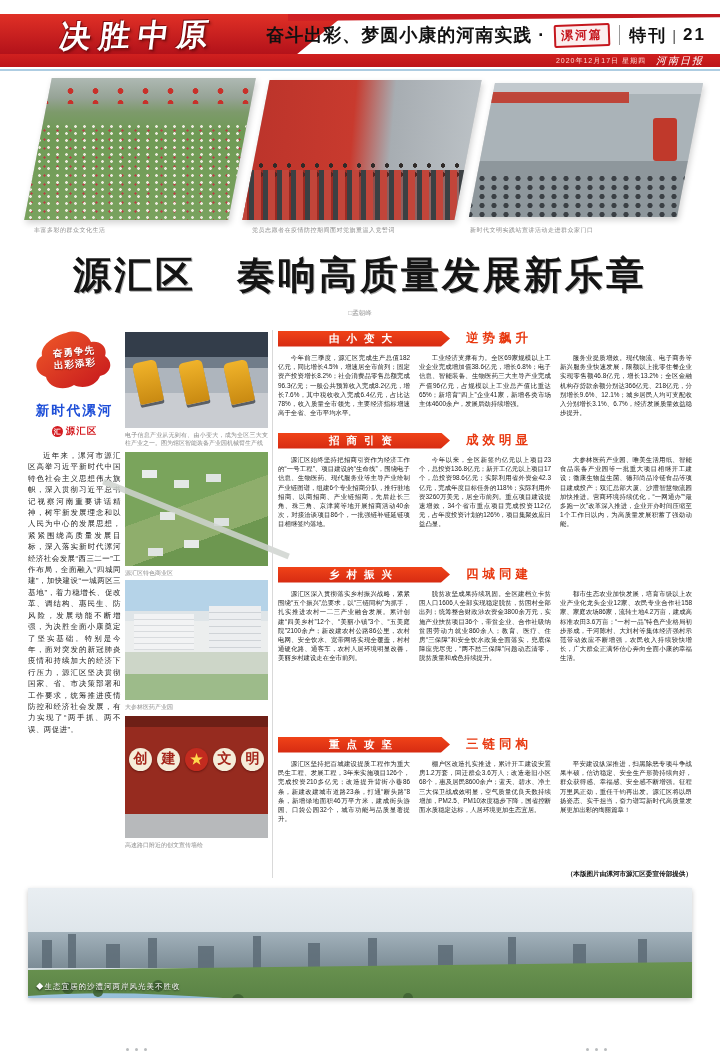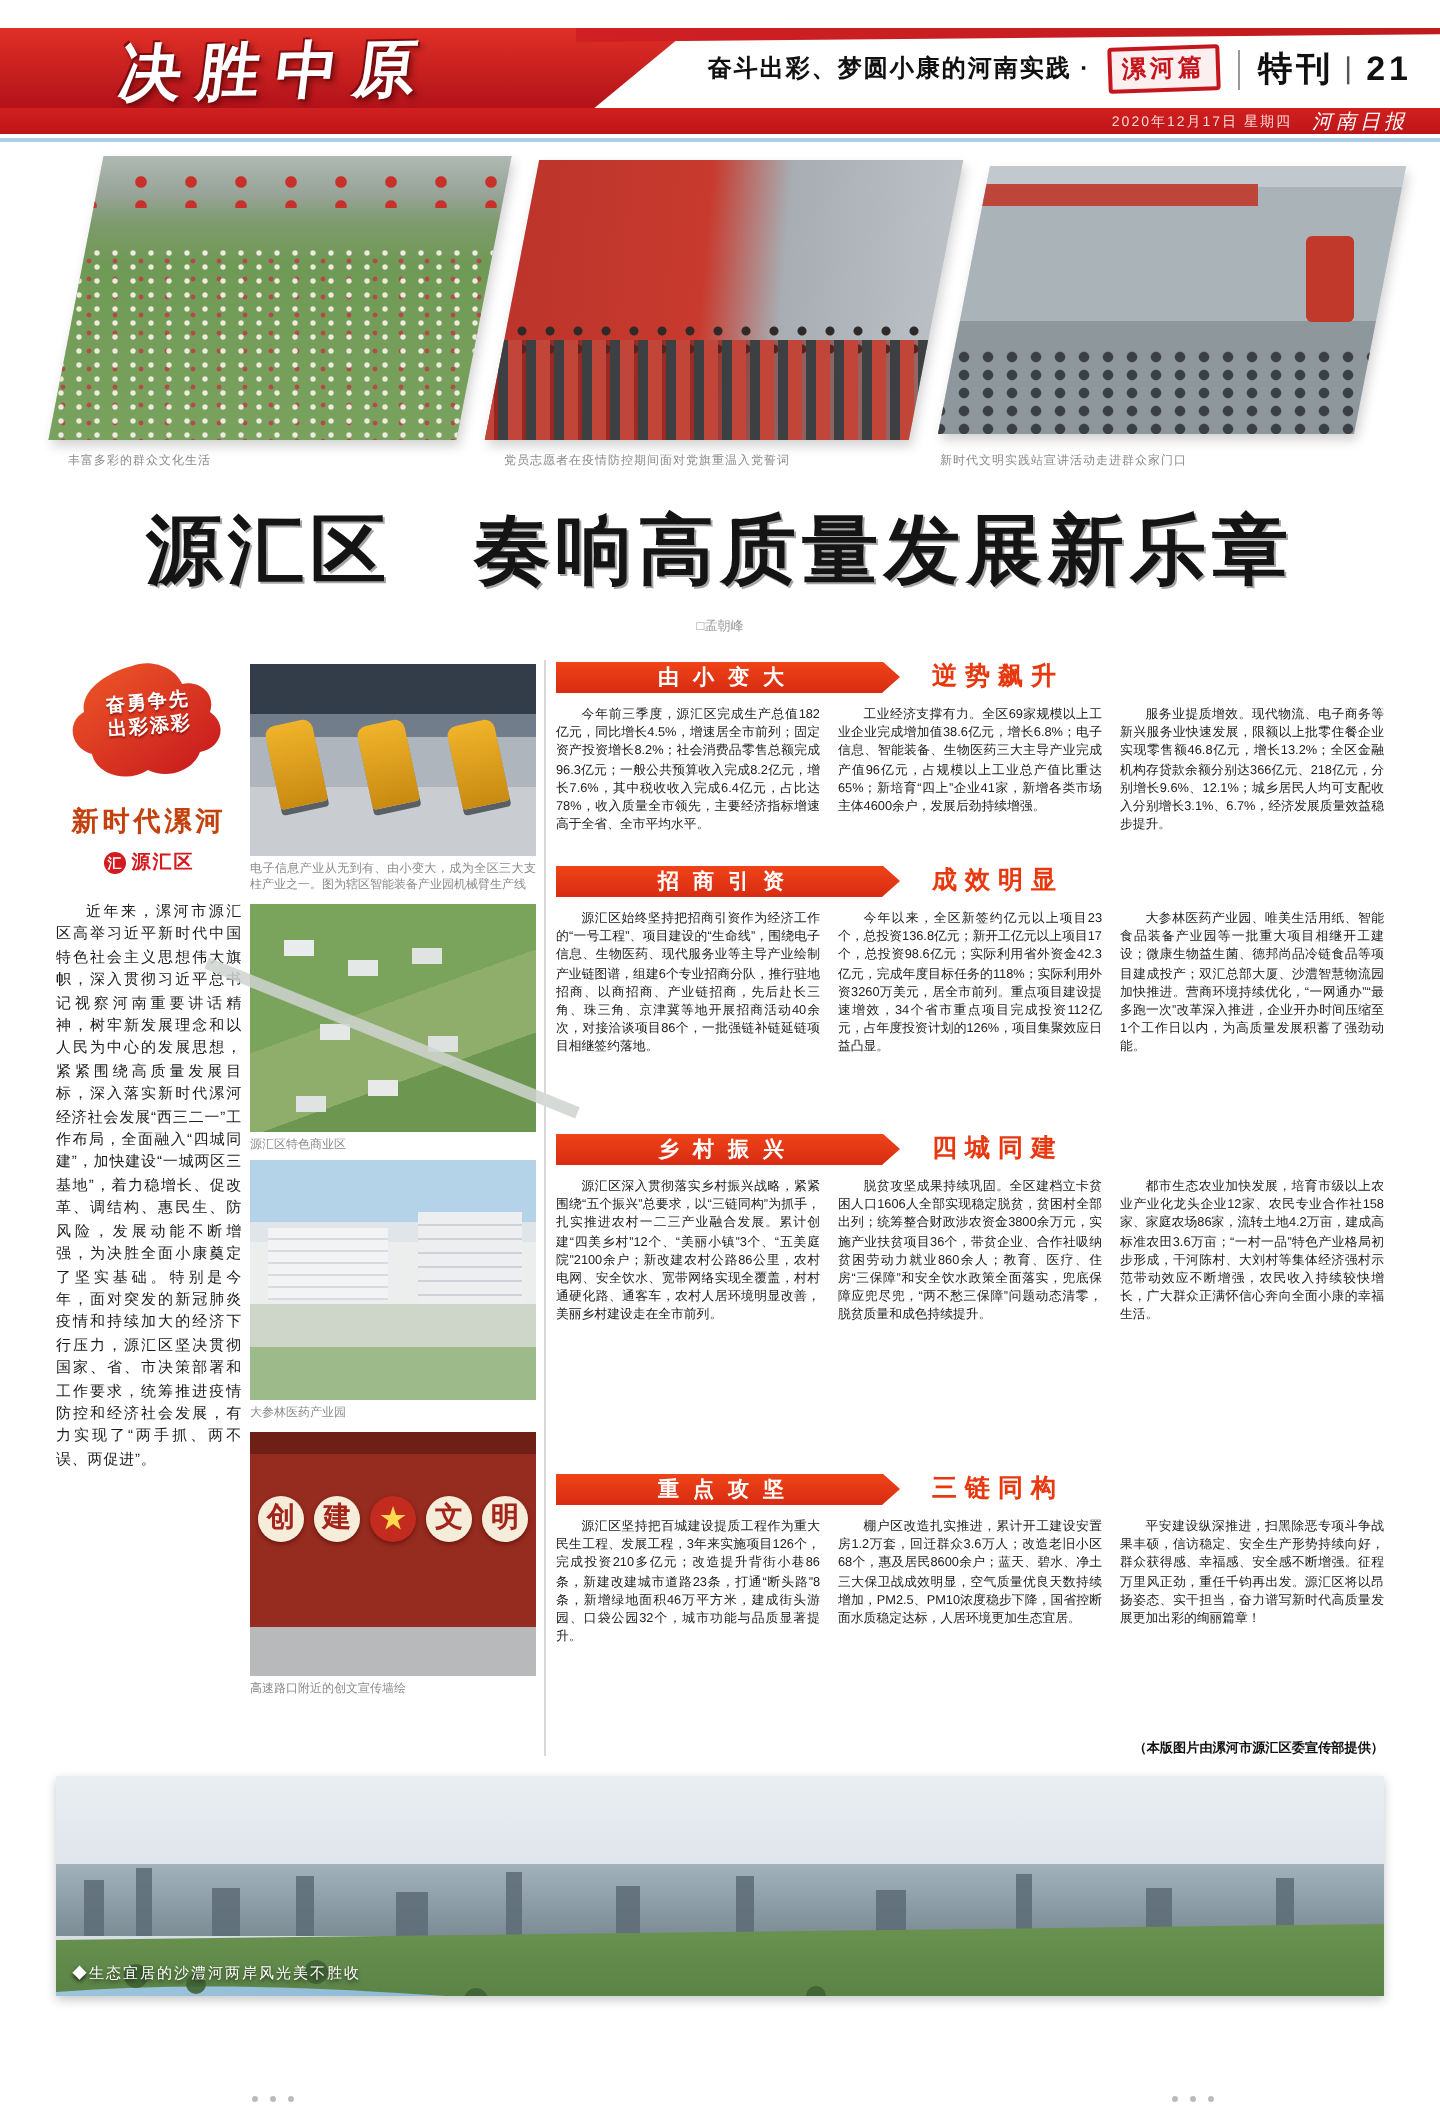--- a/index.html
+++ b/index.html
@@ -13,21 +13,21 @@
       background:linear-gradient(180deg,#e03026,#b3121a);
       clip-path:polygon(0 0,100% 0,86% 100%,0 100%); }
   .banner-red-sliver { position:absolute; left:40%; right:0; top:0; height:7px;
       background:linear-gradient(90deg,#d02024,#c01a1f);
       clip-path:polygon(0 0,100% 0,100% 45%,0 100%); }
   .brand { position:absolute; left:60px; top:1px; font-family:"DejaVu Serif", serif;
       font-size:31px; font-weight:bold; color:#fff; letter-spacing:8px;
       transform:skewX(-8deg) rotate(-1deg);
       text-shadow:1px 1px 0 #7d0c10, -1px -1px 0 #7d0c10, 2px 2px 3px rgba(60,0,0,.55); }
   .banner-right { position:absolute; right:14px; top:9px; display:flex; align-items:center; gap:9px; }
-  .slogan { font-size:12px; font-weight:bold; color:#111; letter-spacing:1px; }
+  .slogan { font-size:18px; font-weight:bold; color:#111; letter-spacing:1px; }
   .stamp { border:2px solid #c5161d; color:#c5161d; background:rgba(197,22,29,.07);
       font-size:12px; font-weight:bold; padding:1px 5px; letter-spacing:2px;
       transform:rotate(-2deg); border-radius:2px; }
   .ed-div { width:1px; height:20px; background:#9a9a9a; }
   .edition { font-size:17px; font-weight:bold; color:#111; letter-spacing:2px; display:flex; align-items:center; gap:5px;}
   .edition .bar { font-weight:normal; color:#555; font-size:15px; }
   .date-bar { position:absolute; top:54px; left:0; width:720px; height:13px;
       background:linear-gradient(180deg,#d0201f,#bd1519); display:flex; justify-content:flex-end;
       align-items:center; gap:10px; padding-right:16px; }
   .date-text { font-size:7px; color:#ffd7d2; letter-spacing:1px; }
@@ -69,21 +69,21 @@
       font-family:"Liberation Sans", sans-serif; text-shadow:1px 1px 0 rgba(0,0,0,.35); }
   .byline { position:absolute; top:309px; left:0; width:720px; text-align:center;
       font-size:6.5px; color:#999; }
 
   
   .sidebar { position:absolute; left:28px; top:330px; width:93px; }
   .badge-wrap { position:relative; width:93px; height:66px; }
   .badge-text { position:absolute; left:0; top:16px; width:93px; text-align:center;
       color:#fff; font-size:9.5px; font-weight:bold; line-height:12px; transform:rotate(-5deg);
       text-shadow:0 1px 1px rgba(100,0,0,.6); letter-spacing:1px; }
-  .series-title { margin-top:6px; color:#c2410c; font-size:13.5px; font-weight:bold;
+  .series-title { margin-top:6px; color:#1d4ed8; font-size:13.5px; font-weight:bold;
       letter-spacing:2px; text-align:center; }
   .region-line { margin-top:5px; display:flex; align-items:center; justify-content:center; gap:3px; }
   .region-dot { width:11px; height:11px; border-radius:50%; background:#d41a1f; color:#fff;
       font-size:7px; display:flex; align-items:center; justify-content:center; font-weight:bold; }
   .region-name { color:#d41a1f; font-size:9.5px; font-weight:bold; letter-spacing:1px; }
   .sidebar-intro { margin-top:12px; font-size:7.5px; line-height:11.4px; color:#1c1c1c;
       text-align:justify; text-indent:2em; letter-spacing:.4px; }
 
   
   .pcol { position:absolute; left:125px; width:143px; }

